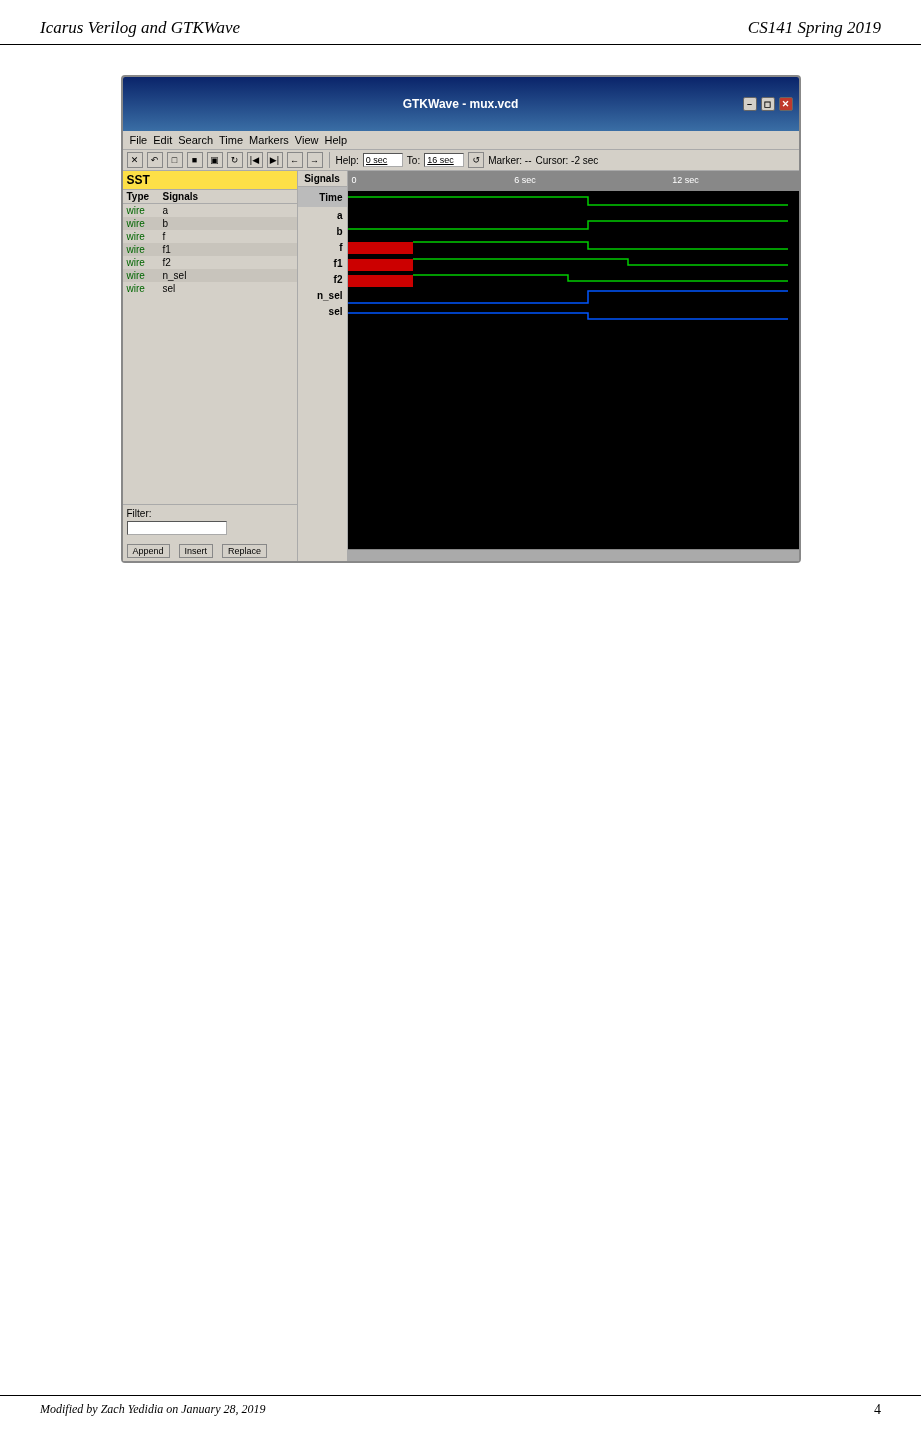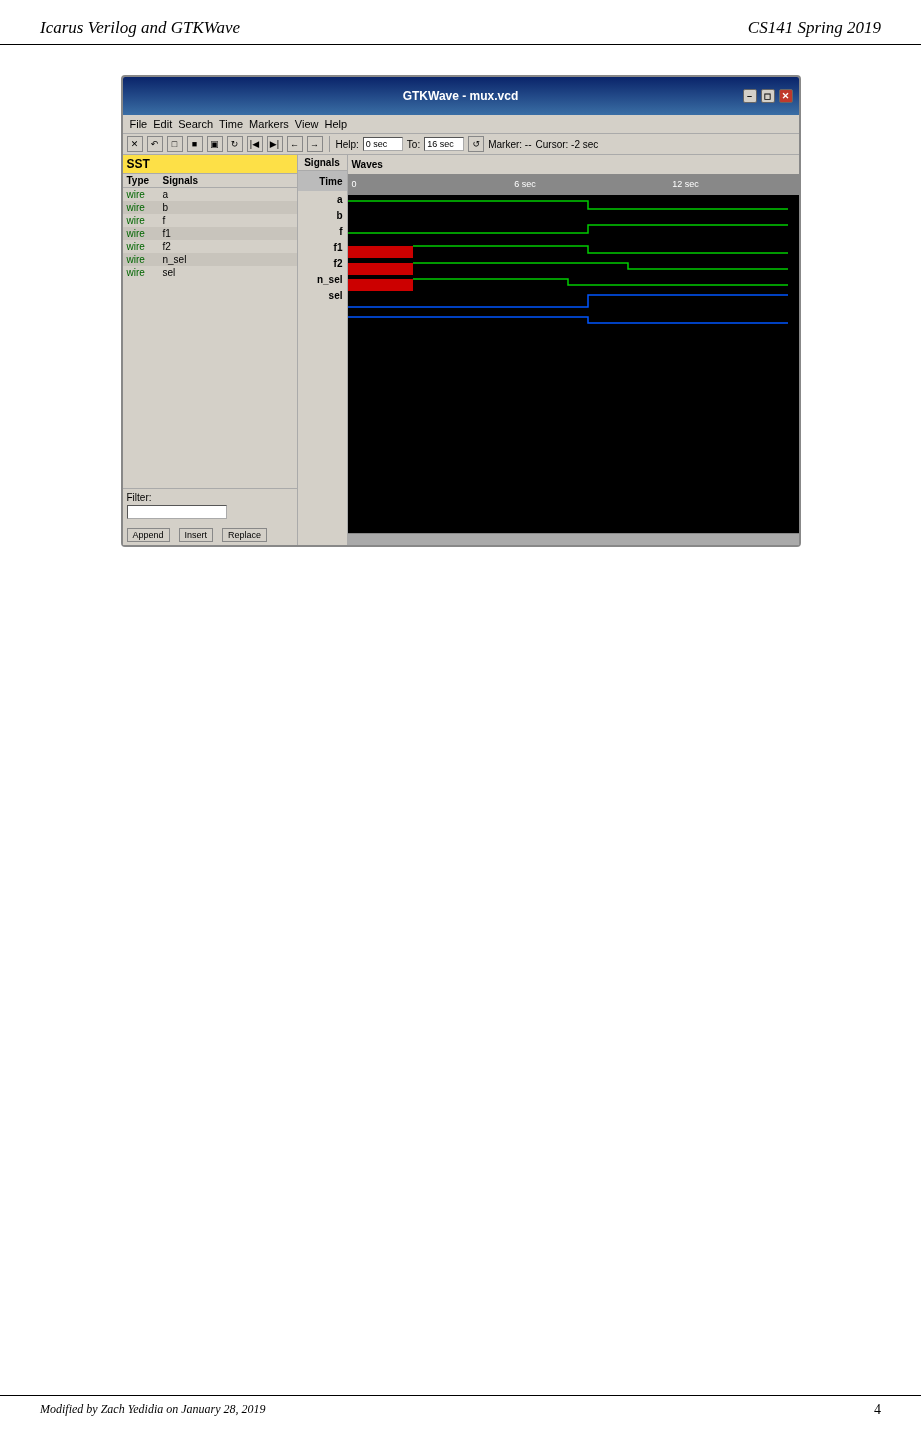--- a/index.html
+++ b/index.html
@@ -61,21 +61,21 @@
       font-size: 11px;
     }
 
     
     .titlebar {
       background: linear-gradient(to bottom, #0a246a, #3a6ea5);
       color: #fff;
       display: flex;
       align-items: center;
       justify-content: flex-start;
-      padding: 12px 6px;
+      padding: 20px 6px;
       border-radius: 2px 2px 0 0;
       font-size: 12px;
       font-weight: bold;
     }
     .titlebar-title { flex: 1; text-align: center; }
     .titlebar-controls { display: flex; gap: 4px; }
     .titlebar-btn {
       width: 14px; height: 14px;
       border-radius: 2px;
       border: 1px solid #666;
@@ -113,20 +113,21 @@
       font-size: 9px; cursor: pointer;
     }
     .toolbar-sep { width: 1px; height: 16px; background: #999; margin: 0 2px; }
     .toolbar-label { font-size: 10px; color: #000; }
     .toolbar-input {
       width: 40px; height: 14px;
       border: 1px inset #aaa;
       font-size: 9px;
       padding: 0 2px;
       background: #fff;
+      text-decoration: underline;
     }
 
     
     .gtkwave-body {
       display: flex;
       height: 390px;
     }
 
     
     .left-panel {
@@ -408,23 +409,20 @@
           <div class="signal-label-row">f</div>
           <div class="signal-label-row">f1</div>
           <div class="signal-label-row">f2</div>
           <div class="signal-label-row">n_sel</div>
           <div class="signal-label-row">sel</div>
         </div>
       </div>
 
       <div class="waves-column">
 
-        <div class="waves-header-area">
-          <span>Waves</span>
-        </div>
 
         <div class="waves-time-ruler">
           <span class="time-label" style="left:4px;">0</span>
           <span class="time-label" style="left:37%;">6 sec</span>
           <span class="time-label" style="left:72%;">12 sec</span>
         </div>
 
         <div class="waves-canvas">
           <svg width="100%" height="100%" xmlns="http://www.w3.org/2000/svg">
 

